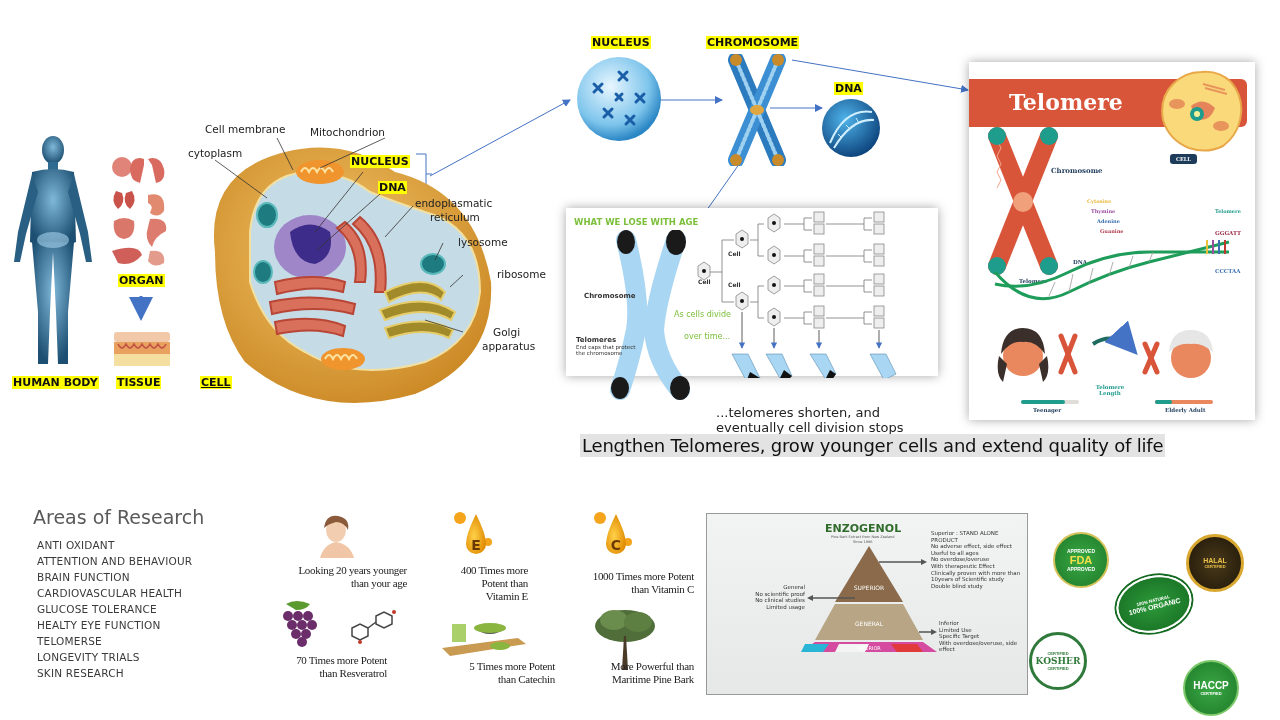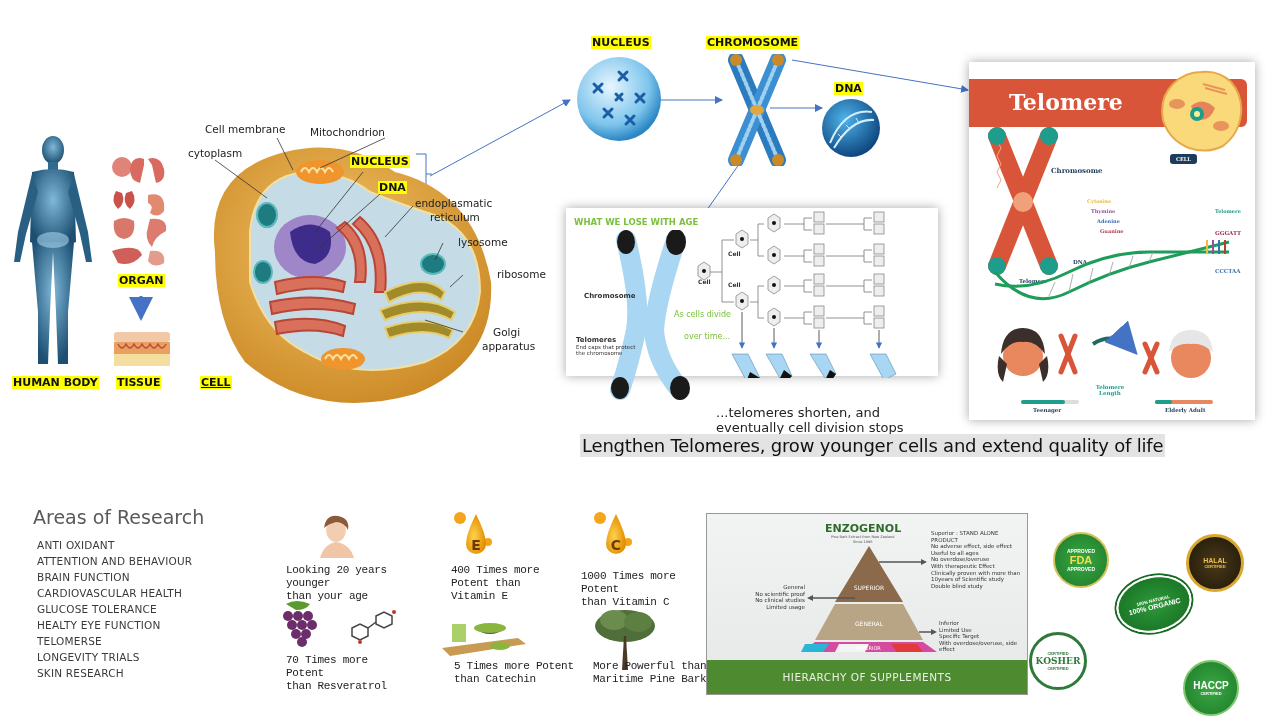--- a/index.html
+++ b/index.html
@@ -1,21 +1,21 @@
 <!DOCTYPE html>
 <html><head>
 <meta charset="utf-8">
 <style>
   html,body{margin:0;padding:0;}
   body{width:1280px;height:720px;position:relative;overflow:hidden;background:#ffffff;font-family:"Liberation Sans",sans-serif;color:#222;}
   .abs{position:absolute;}
   .hl{background:#ffff00;font-family:"DejaVu Sans",sans-serif;font-weight:bold;font-size:11px;color:#111;padding:0 1px;line-height:13px;}
   .lbl{font-family:"DejaVu Sans",sans-serif;font-size:10.5px;color:#222;}
   .small{font-family:"DejaVu Sans",sans-serif;font-size:7px;color:#333;}
-  .benefit{font-family:Liberation Mono, monospace;font-size:11px;color:#222;text-align:left;line-height:13px;letter-spacing:-0.3px;margin-left:23px;}
+  .benefit{font-family:Liberation Serif, serif;font-size:11px;color:#222;text-align:right;line-height:13px;letter-spacing:-0.3px;}
   .research-item{font-family:"DejaVu Sans",sans-serif;font-size:10.5px;color:#3a3a3a;line-height:16px;letter-spacing:0.2px;}
   .panel{background:#fff;box-shadow:0 0 10px rgba(0,0,0,0.35);}
   .badge{border-radius:50%;display:flex;align-items:center;justify-content:center;text-align:center;font-weight:bold;}
 </style>
 </head>
 <body>
 
 <svg class="abs" style="left:0;top:0" width="1280" height="720">
   <defs>
     <marker id="ah" markerWidth="8" markerHeight="8" refX="7" refY="4" orient="auto">
@@ -494,23 +494,20 @@
     <div>No scientific proof</div>
     <div>No clinical studies</div>
     <div>Limited usage</div>
   </div>
   <div class="abs" style="left:232px;top:106px;font-family:'DejaVu Sans',sans-serif;font-size:5.5px;color:#333;line-height:6.6px">
     <div>Inferior</div>
     <div>Limited Use</div>
     <div>Specific Target</div>
     <div>With overdose/overuse, side effect</div>
   </div>
-  <div class="abs" style="left:0;top:146px;width:320px;height:34px;background:#4e8a2f;display:flex;align-items:center;justify-content:center">
-    <span style="font-family:'DejaVu Sans',sans-serif;font-size:10.5px;color:#e8f2e0;letter-spacing:0.5px">HIERARCHY OF SUPPLEMENTS</span>
-  </div>
 </div>
 
 <div class="abs badge" style="left:1053px;top:532px;width:52px;height:52px;background:radial-gradient(#3aa843,#1e7a2a);border:2px solid #d4c25a;color:#fff;flex-direction:column">
   <span style="font-size:5px">APPROVED</span>
   <span style="font-size:11px;color:#f4e04a">FDA</span>
   <span style="font-size:5px">APPROVED</span>
 </div>
 <div class="abs badge" style="left:1186px;top:534px;width:52px;height:52px;background:radial-gradient(#4a3a1a,#1e1608);border:3px solid #d9a830;color:#e8c04a;flex-direction:column">
   <span style="font-size:7px">HALAL</span>
   <span style="font-size:4px">CERTIFIED</span>

